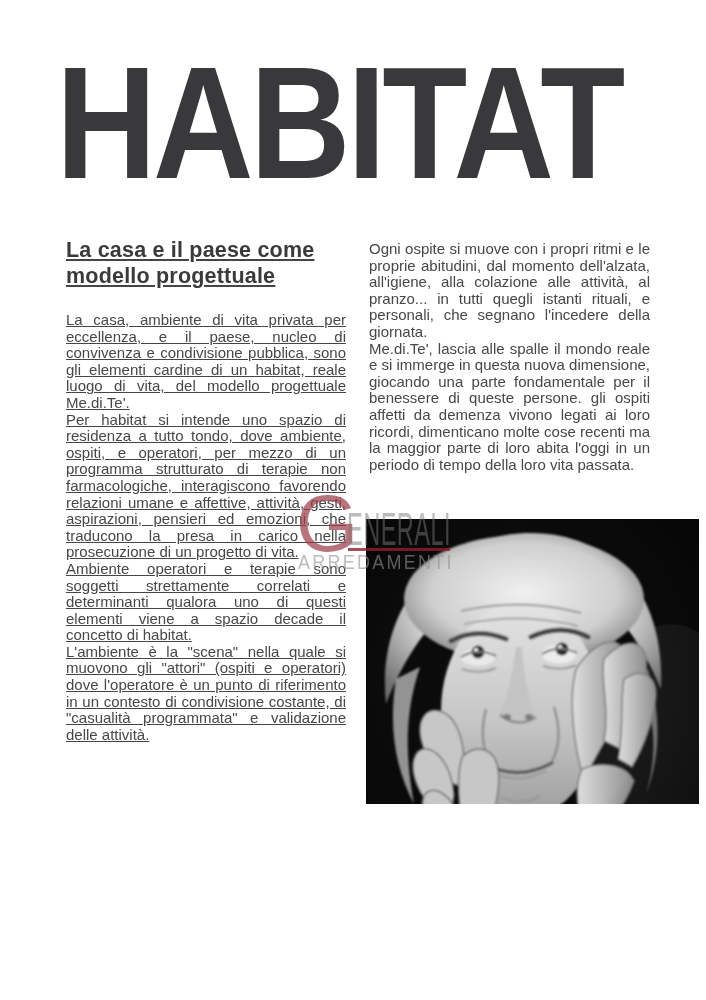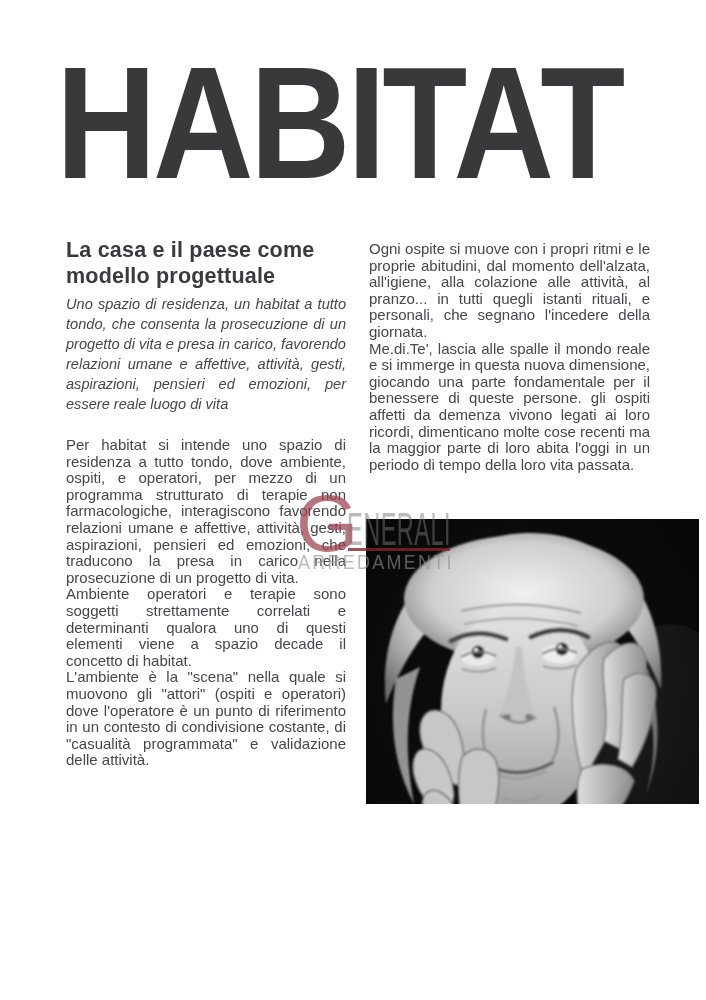--- a/index.html
+++ b/index.html
@@ -9,21 +9,21 @@
   }
   
   .title{
     position:absolute;left:56px;top:43px;margin:0;
     font-size:160px;font-weight:bold;line-height:1;letter-spacing:-4px;
     color:#39393b;white-space:nowrap;
     transform:scaleX(0.87);transform-origin:left top;
   }
   
   .col{position:absolute;}
-  .col-left{left:66px;top:237px;width:280px;}
+  .col-left{left:66px;top:237px;width:280px;text-decoration:underline;}
   .col-right{left:369px;top:241px;width:281px;}
   .section-heading{
     margin:0;font-size:21.5px;font-weight:bold;line-height:26px;
     color:#3a3a3c;letter-spacing:0.2px;
   }
   .lead{
     margin:5px 0 0 0;font-style:italic;font-size:14.6px;line-height:20px;
     color:#474749;text-align:justify;
   }
   .body-block{margin-top:23px;}
@@ -72,22 +72,22 @@
 </style>
 </head>
 <body>
 
 <div class="page">
 
   <h1 class="title">HABITAT</h1>
 
   <div class="col col-left">
     <h2 class="section-heading">La casa e il paese come modello progettuale</h2>
-    <p class="lead">Uno spazio di residenza, un habitat a tutto tondo, che consenta la prosecuzione di un progetto di vita e presa in carico, favorendo relazioni umane e affettive, attività, gesti, aspirazioni, pensieri ed emozioni, per essere reale luogo di vita</p>
     <div class="body-block">
+      <p>La casa, ambiente di vita privata per eccellenza, e il paese, nucleo di convivenza e condivisione pubblica, sono gli elementi cardine di un habitat, reale luogo di vita, del modello progettuale Me.di.Te'.</p>
       <p>Per habitat si intende uno spazio di residenza a tutto tondo, dove ambiente, ospiti, e operatori, per mezzo di un programma strutturato di terapie non farmacologiche, interagiscono favorendo relazioni umane e affettive, attività, gesti, aspirazioni, pensieri ed emozioni, che traducono la presa in carico nella prosecuzione di un progetto di vita.</p>
       <p>Ambiente operatori e terapie sono soggetti strettamente correlati e determinanti qualora uno di questi elementi viene a spazio decade il concetto di habitat.</p>
       <p>L'ambiente è la "scena" nella quale si muovono gli "attori" (ospiti e operatori) dove l'operatore è un punto di riferimento in un contesto di condivisione costante, di "casualità programmata" e validazione delle attività.</p>
     </div>
   </div>
 
   <div class="col col-right">
     <p>Ogni ospite si muove con i propri ritmi e le proprie abitudini, dal momento dell'alzata, all'igiene, alla colazione alle attività, al pranzo... in tutti quegli istanti rituali, e personali, che segnano l'incedere della giornata.</p>
     <p>Me.di.Te', lascia alle spalle il mondo reale e si immerge in questa nuova dimensione, giocando una parte fondamentale per il benessere di queste persone. gli ospiti affetti da demenza vivono legati ai loro ricordi, dimenticano molte cose recenti ma la maggior parte di loro abita l'oggi in un periodo di tempo della loro vita passata.</p>
   </div>

